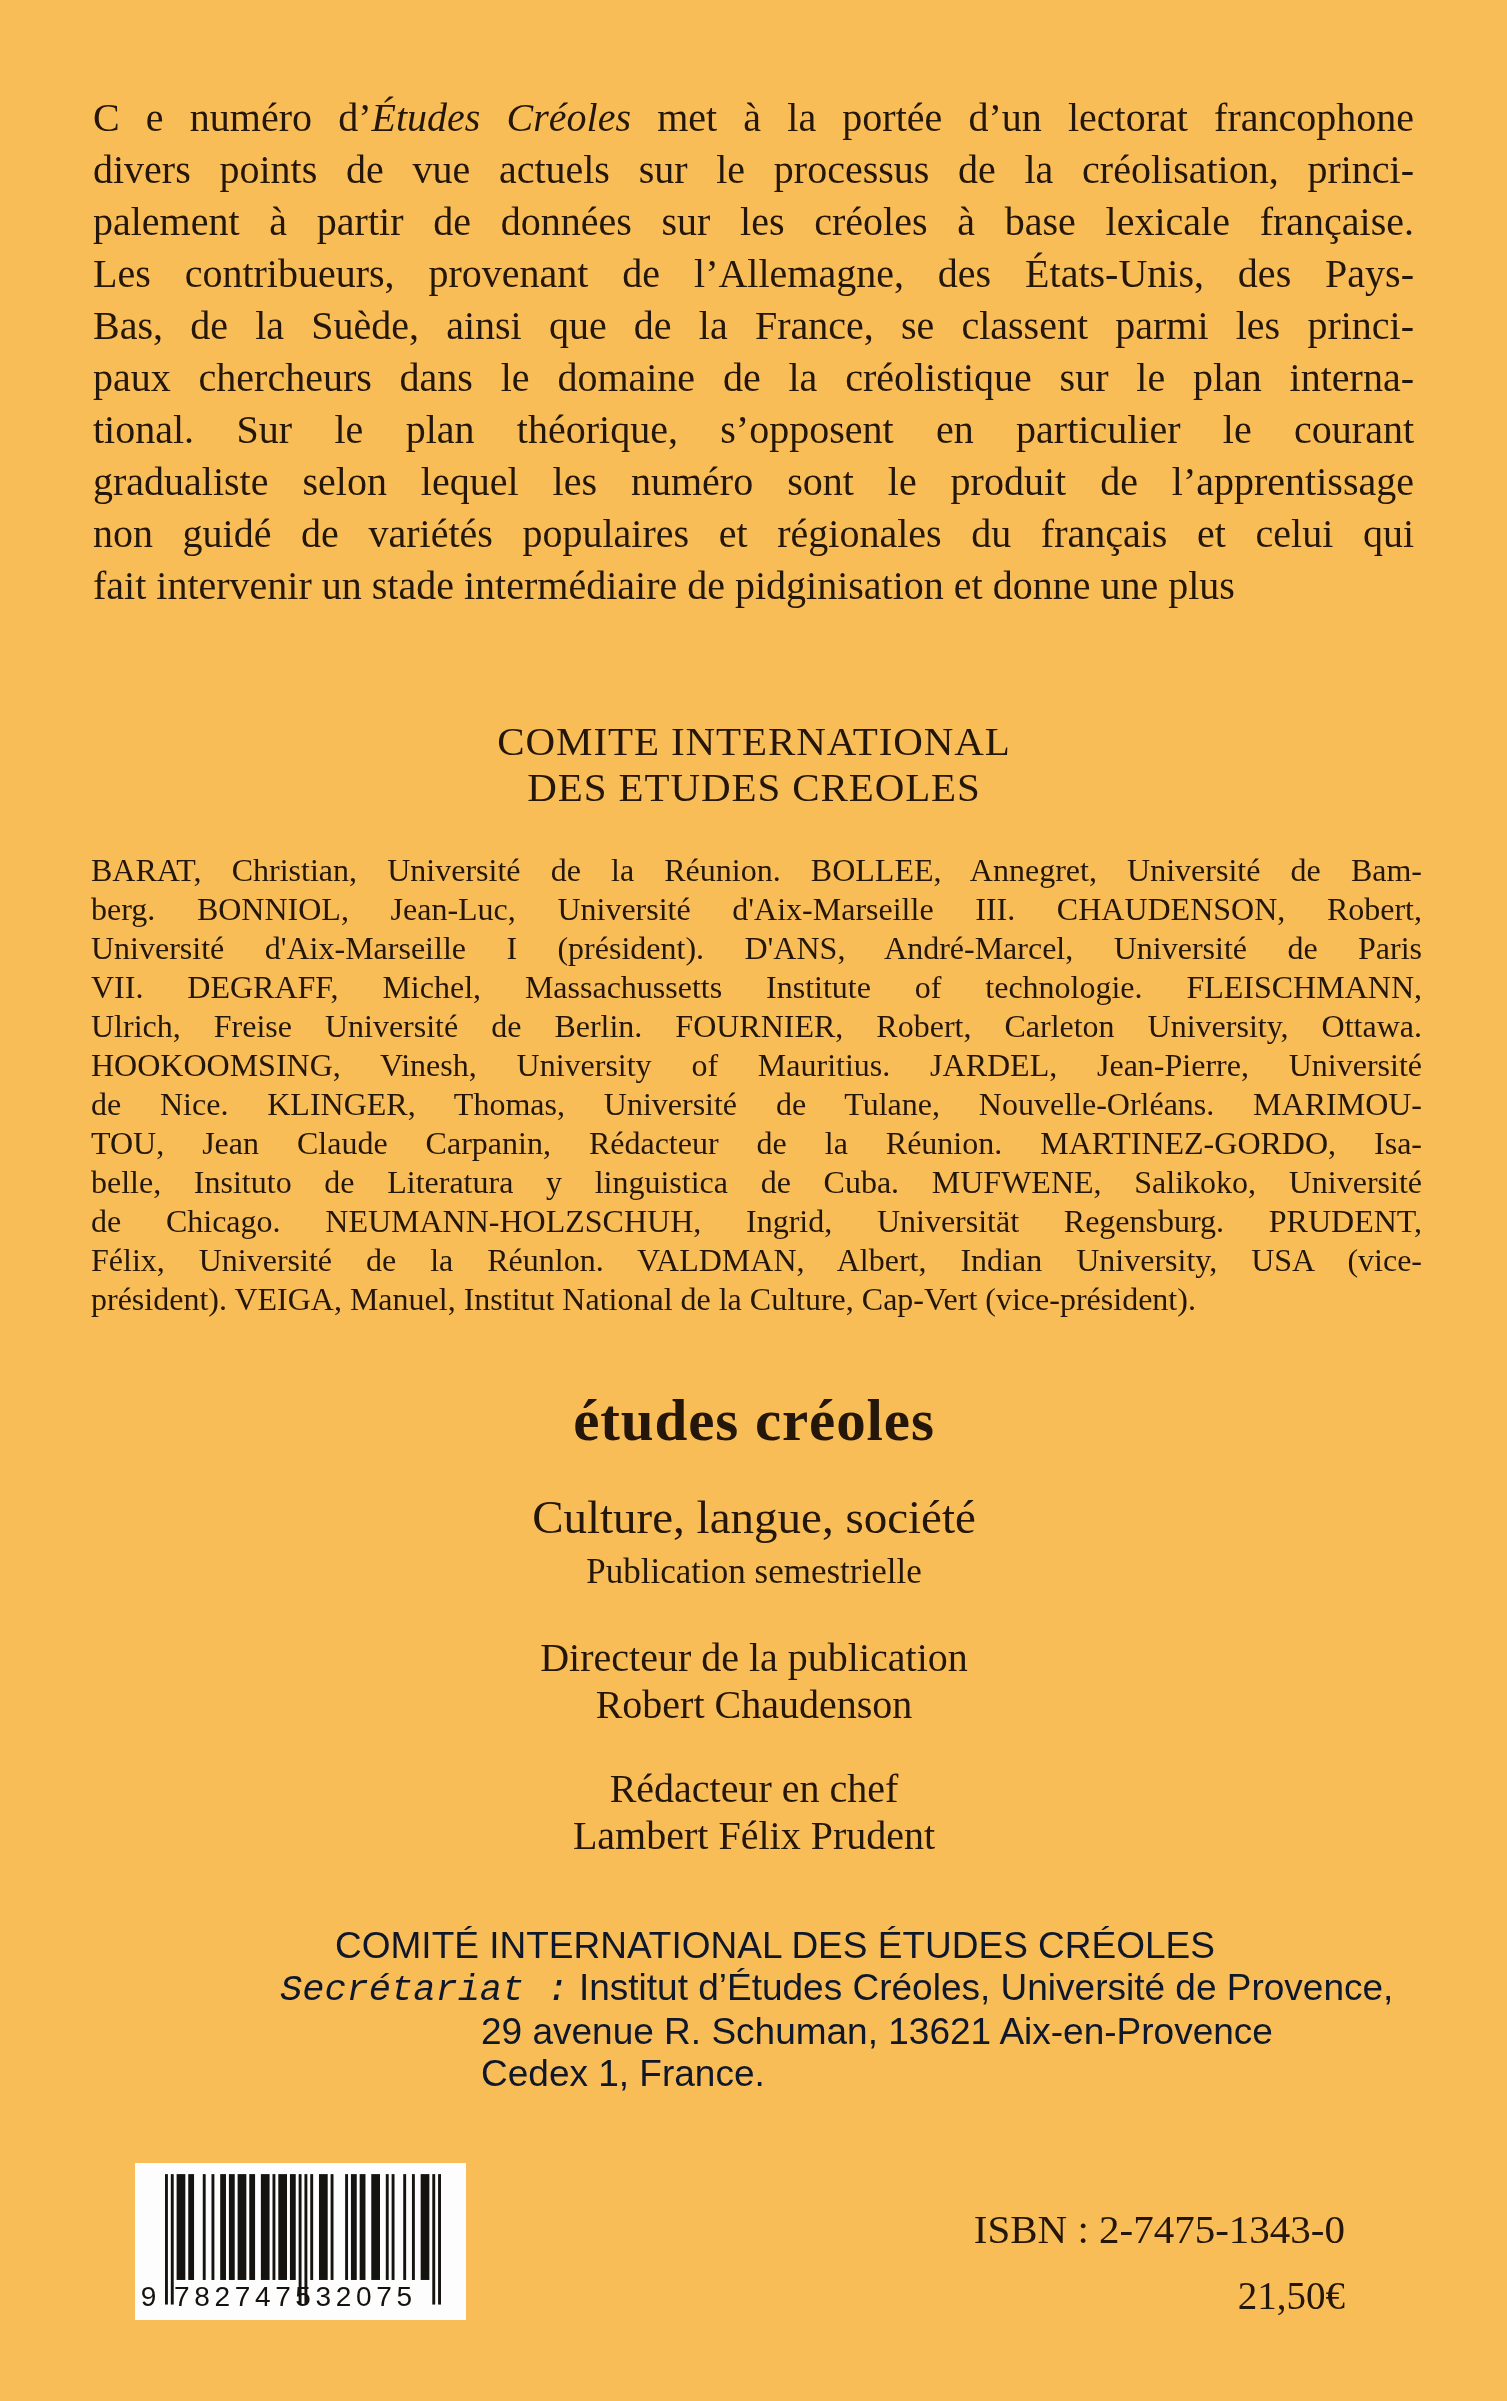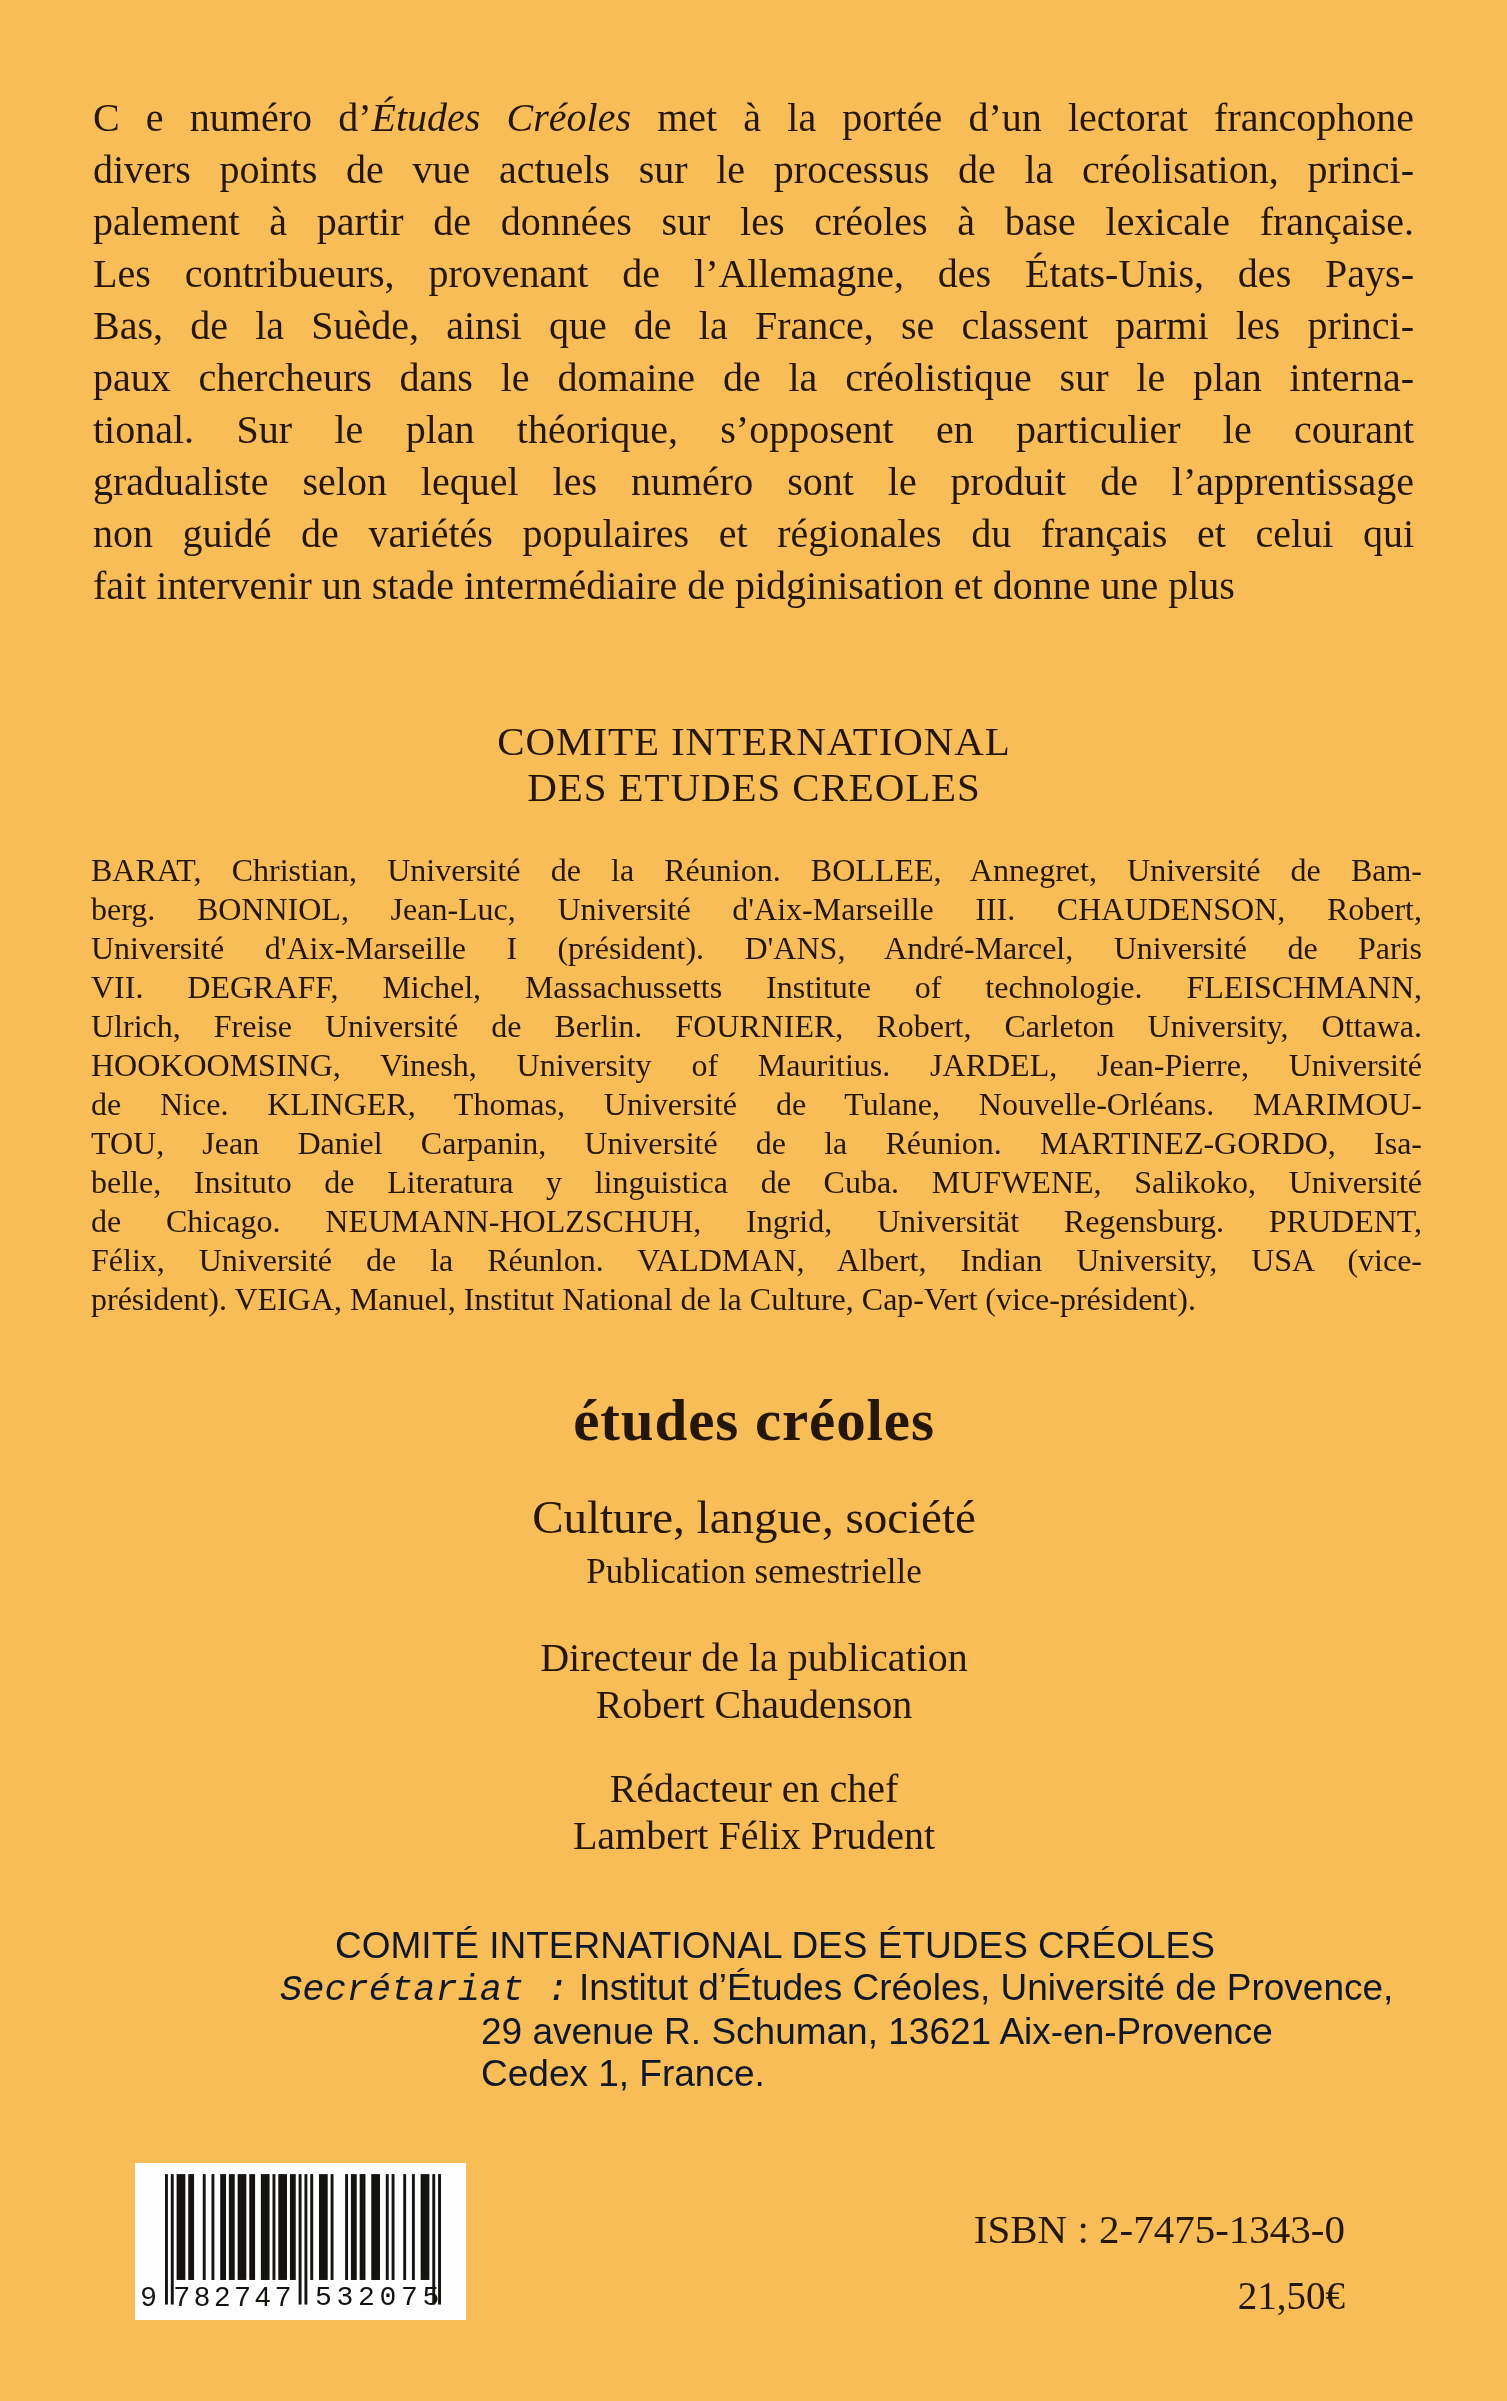--- a/index.html
+++ b/index.html
@@ -29,21 +29,21 @@
   .addr-c   { text-align:center; padding-left:42px; }
   .addr-l2  { padding-left:280px; }
   .addr-ind { padding-left:481px; }
   .address em { font-style:italic;font-family:Liberation Mono, monospace; }
   .barcode-box { position:absolute; left:135px; top:2163px; width:331px; height:157px; background:#fdfdfd; }
   #bc-svg { position:absolute; left:30px; top:11.4px; }
   .bc-digit { position:absolute; bottom:6.6px; color:#14110e;
               font-family:"Liberation Sans","DejaVu Sans",sans-serif; font-size:28px; }
   .bc-lead  { left:5.7px; }
   .bc-left  { left:39px;  width:112px; text-align:center; letter-spacing:4.7px; }
-  .bc-right { left:180px; width:122px; text-align:center; letter-spacing:4.7px;font-family:Liberation Mono, monospace; }
+  .bc-right { left:160px; width:122px; text-align:center; letter-spacing:4.7px; }
   .isbn  { position:absolute; right:163px; top:2205px; font-size:41px; }
   .price { position:absolute; right:163px; top:2273px; font-size:39px; }
 </style>
 </head>
 <body style="background: rgb(249, 189, 88); color: rgb(36, 23, 9);">
 
 <div class="blurb">
   <div class="jline"><span>C e numéro d’</span><i>Études Créoles</i><span> met à la portée d’un lectorat francophone</span></div>
   <div data-list="blurb.lines">
       <div class="jline">divers points de vue actuels sur le processus de la créolisation, princi-</div>
@@ -65,21 +65,21 @@
 
 <div class="members">
   <div data-list="committee.member_lines">
       <div class="jline">BARAT, Christian, Université de la Réunion. BOLLEE, Annegret, Université de Bam-</div>
       <div class="jline">berg. BONNIOL, Jean-Luc, Université d'Aix-Marseille III. CHAUDENSON, Robert,</div>
       <div class="jline">Université d'Aix-Marseille I (président). D'ANS, André-Marcel, Université de Paris</div>
       <div class="jline">VII. DEGRAFF, Michel, Massachussetts Institute of technologie. FLEISCHMANN,</div>
       <div class="jline">Ulrich, Freise Université de Berlin. FOURNIER, Robert, Carleton University, Ottawa.</div>
       <div class="jline">HOOKOOMSING, Vinesh, University of Mauritius. JARDEL, Jean-Pierre, Université</div>
       <div class="jline">de Nice. KLINGER, Thomas, Université de Tulane, Nouvelle-Orléans. MARIMOU-</div>
-      <div class="jline">TOU, Jean Daniel Carpanin, Université de la Réunion. MARTINEZ-GORDO, Isa-</div>
+      <div class="jline">TOU, Jean Claude Carpanin, Rédacteur de la Réunion. MARTINEZ-GORDO, Isa-</div>
       <div class="jline">belle, Insituto de Literatura y linguistica de Cuba. MUFWENE, Salikoko, Université</div>
       <div class="jline">de Chicago. NEUMANN-HOLZSCHUH, Ingrid, Universität Regensburg. PRUDENT,</div>
       <div class="jline">Félix, Université de la Réunlon. VALDMAN, Albert, Indian University, USA (vice-</div>
       <div class="jline">président). VEIGA, Manuel, Institut National de la Culture, Cap-Vert (vice-président).</div>
     </div>
 </div>
 
 <div class="centerblk title">études créoles</div>
 <div class="centerblk subtitle">Culture, langue, société</div>
 <div class="centerblk freq">Publication semestrielle</div>

